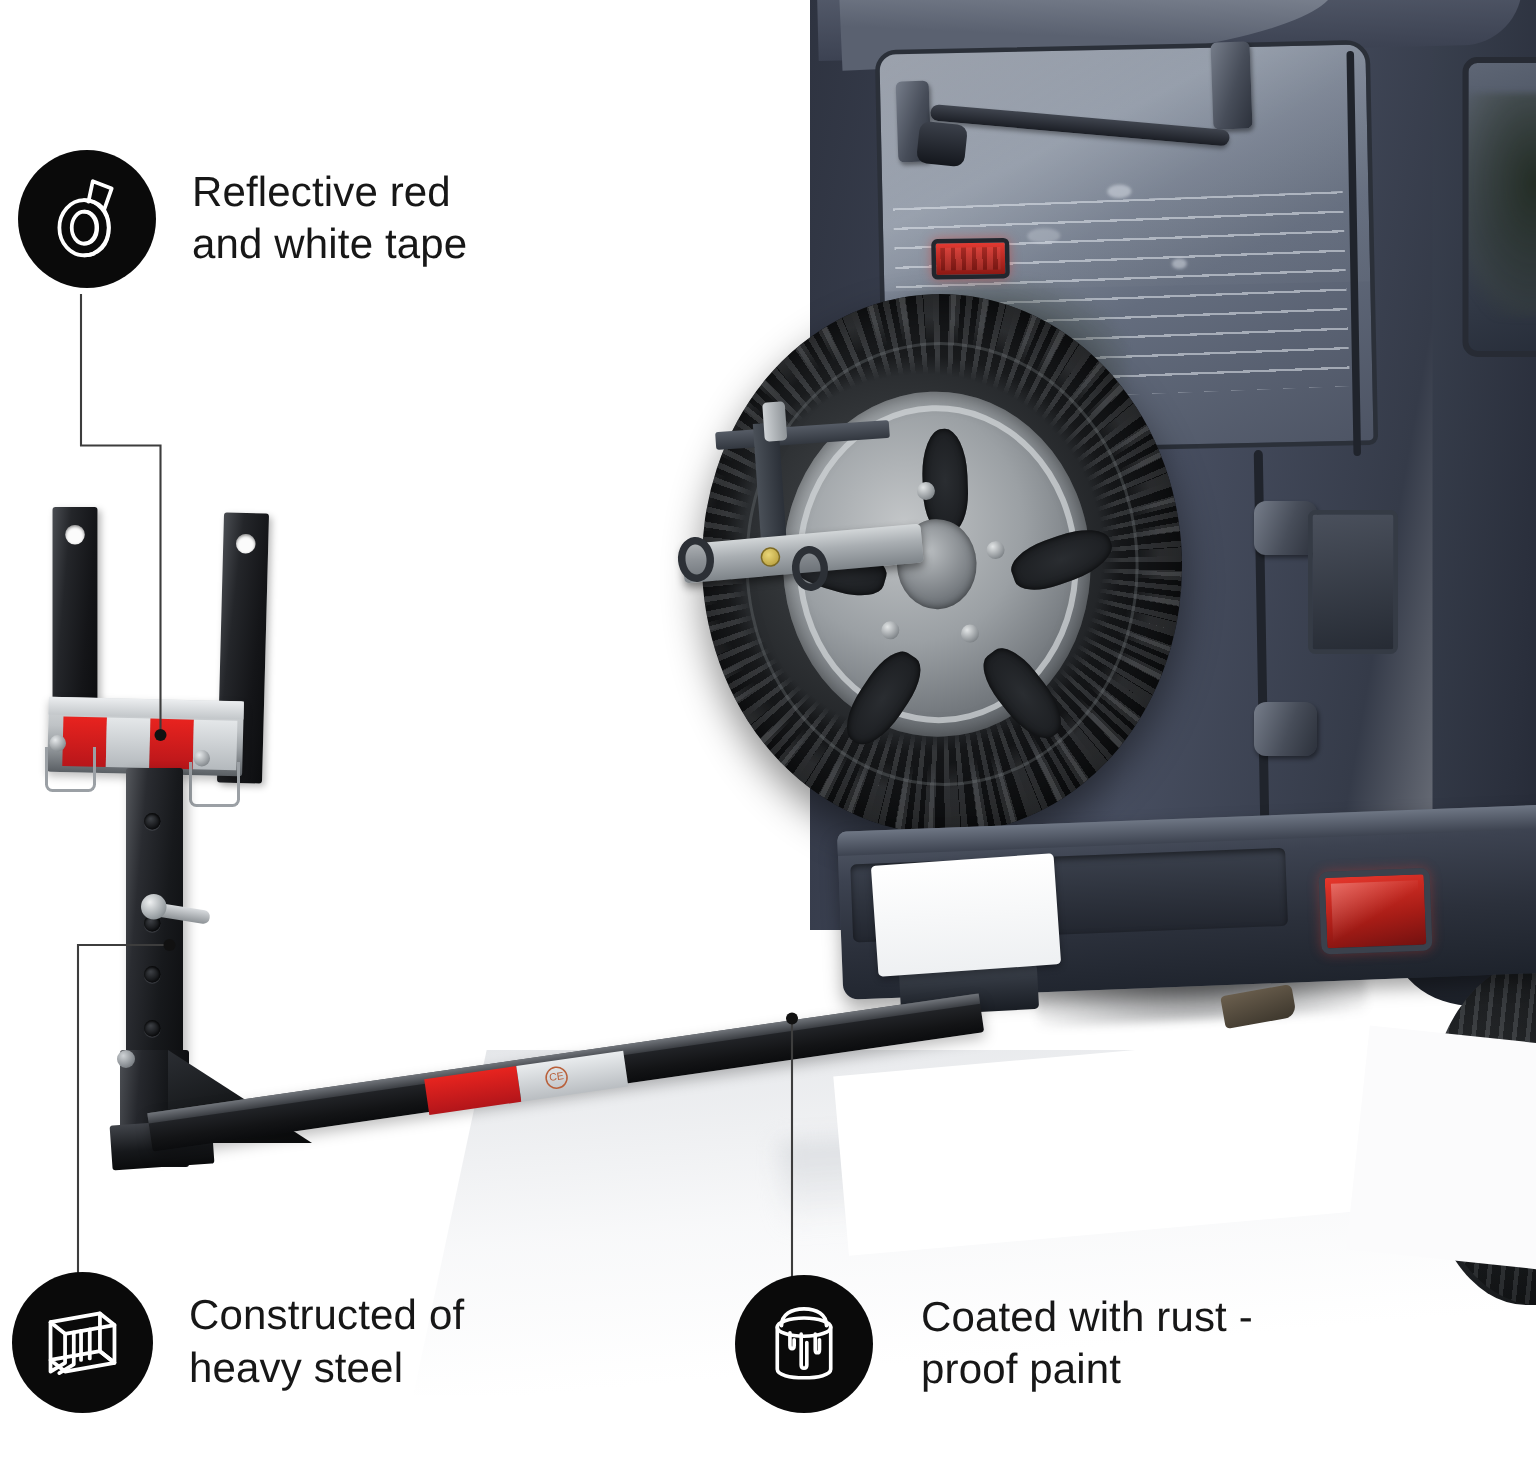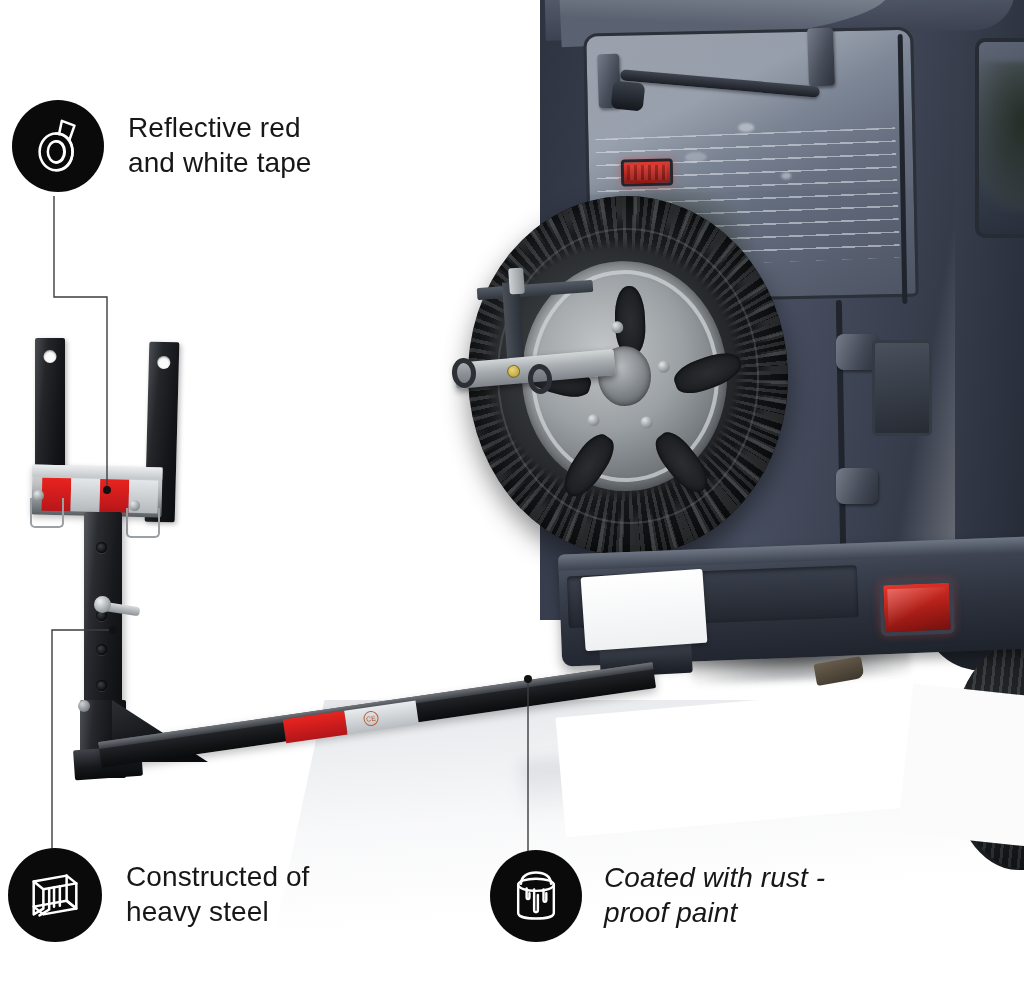--- a/index.html
+++ b/index.html
@@ -615,21 +615,21 @@
           <path d="M44 12 L44 38 L54 46 L54 20"></path>
           <path d="M31 24 L31 44"></path>
           <path d="M37 23 L37 43"></path>
         </g>
       </svg>
     </div>
     <div class="callout-text">Constructed of
 heavy steel</div>
   </div>
 
-  <div class="callout" style="left:490px; top:850px; gap:22px;font-style:italic;">
+  <div class="callout" style="left:490px; top:850px; gap:32px;">
     <div class="badge" style="width:92px;height:92px;">
       <svg width="60" height="60" viewBox="0 0 64 64" aria-hidden="true">
         <g fill="none" stroke="#ffffff" stroke-width="2.6" stroke-linejoin="round" stroke-linecap="round">
           <path d="M13 20 L13 50 C13 54 22 56 32 56 C42 56 51 54 51 50 L51 20"></path>
           <ellipse cx="32" cy="20" rx="19" ry="6.5"></ellipse>
           <path d="M16 19 C16 11 23 7 32 7 C41 7 48 11 48 19"></path>
           <path d="M22 24 L22 33 C22 36 25 36 25 33 L25 29"></path>
           <path d="M30 25 L30 47 C30 50 34 50 34 47 L34 31"></path>
           <path d="M40 25 L40 36 C40 39 43 39 43 36 L43 29"></path>
         </g>

